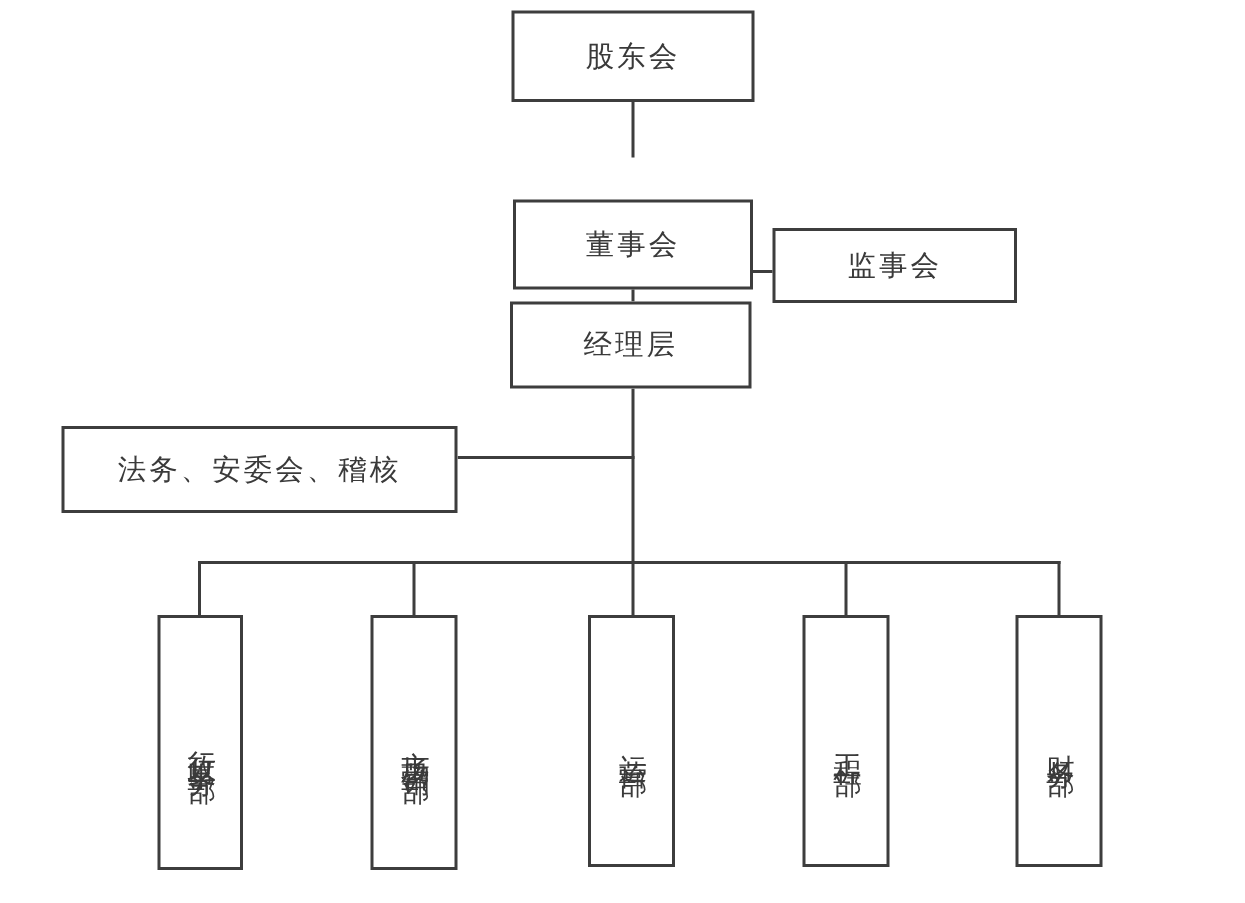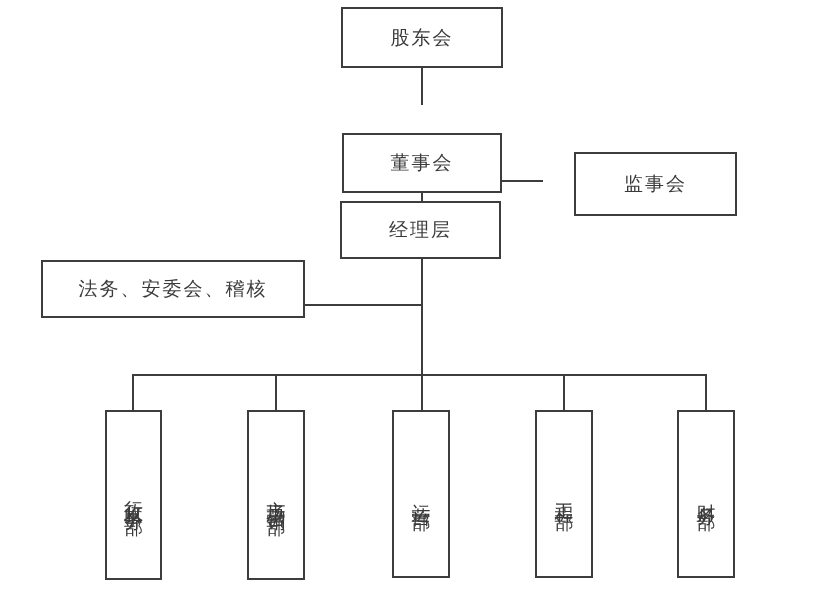--- a/index.html
+++ b/index.html
@@ -38,23 +38,23 @@
   .line {
     position: absolute;
     background: #3d3d3d;
   }
   .line.h { height: 2px; }
   .line.v { width: 2px; }
 
   
   .n-shareholders { left: 341px; top: 7px;   width: 162px; height: 61px; justify-content: center; }
   .n-board        { left: 342px; top: 105px; width: 160px; height: 60px; margin-top: 28px; }
-  .n-supervisory  { left: 574px; top: 152px; width: 163px; height: 64px; }
+  .n-supervisory  { left: 515px; top: 152px; width: 163px; height: 50px; }
   .n-management   { left: 340px; top: 201px; width: 161px; height: 58px; }
-  .n-staff        { left: 41px;  top: 260px; width: 264px; height: 58px; }
+  .n-staff        { left: 41px;  top: 284px; width: 264px; height: 58px; }
   .n-admin        { left: 105px; top: 410px; width: 57px;  height: 170px; }
   .n-marketing    { left: 247px; top: 410px; width: 58px;  height: 170px; }
   .n-operations   { left: 392px; top: 410px; width: 58px;  height: 168px; }
   .n-engineering  { left: 535px; top: 410px; width: 58px;  height: 168px; }
   .n-finance      { left: 677px; top: 410px; width: 58px;  height: 168px; }
 
   
   .c-sh-bd   { left: 421px; top: 68px;  height: 37px; }
   .c-bd-mg   { left: 421px; top: 165px; height: 36px; }
   .c-bd-sup  { left: 421px; top: 180px; width: 122px; }

